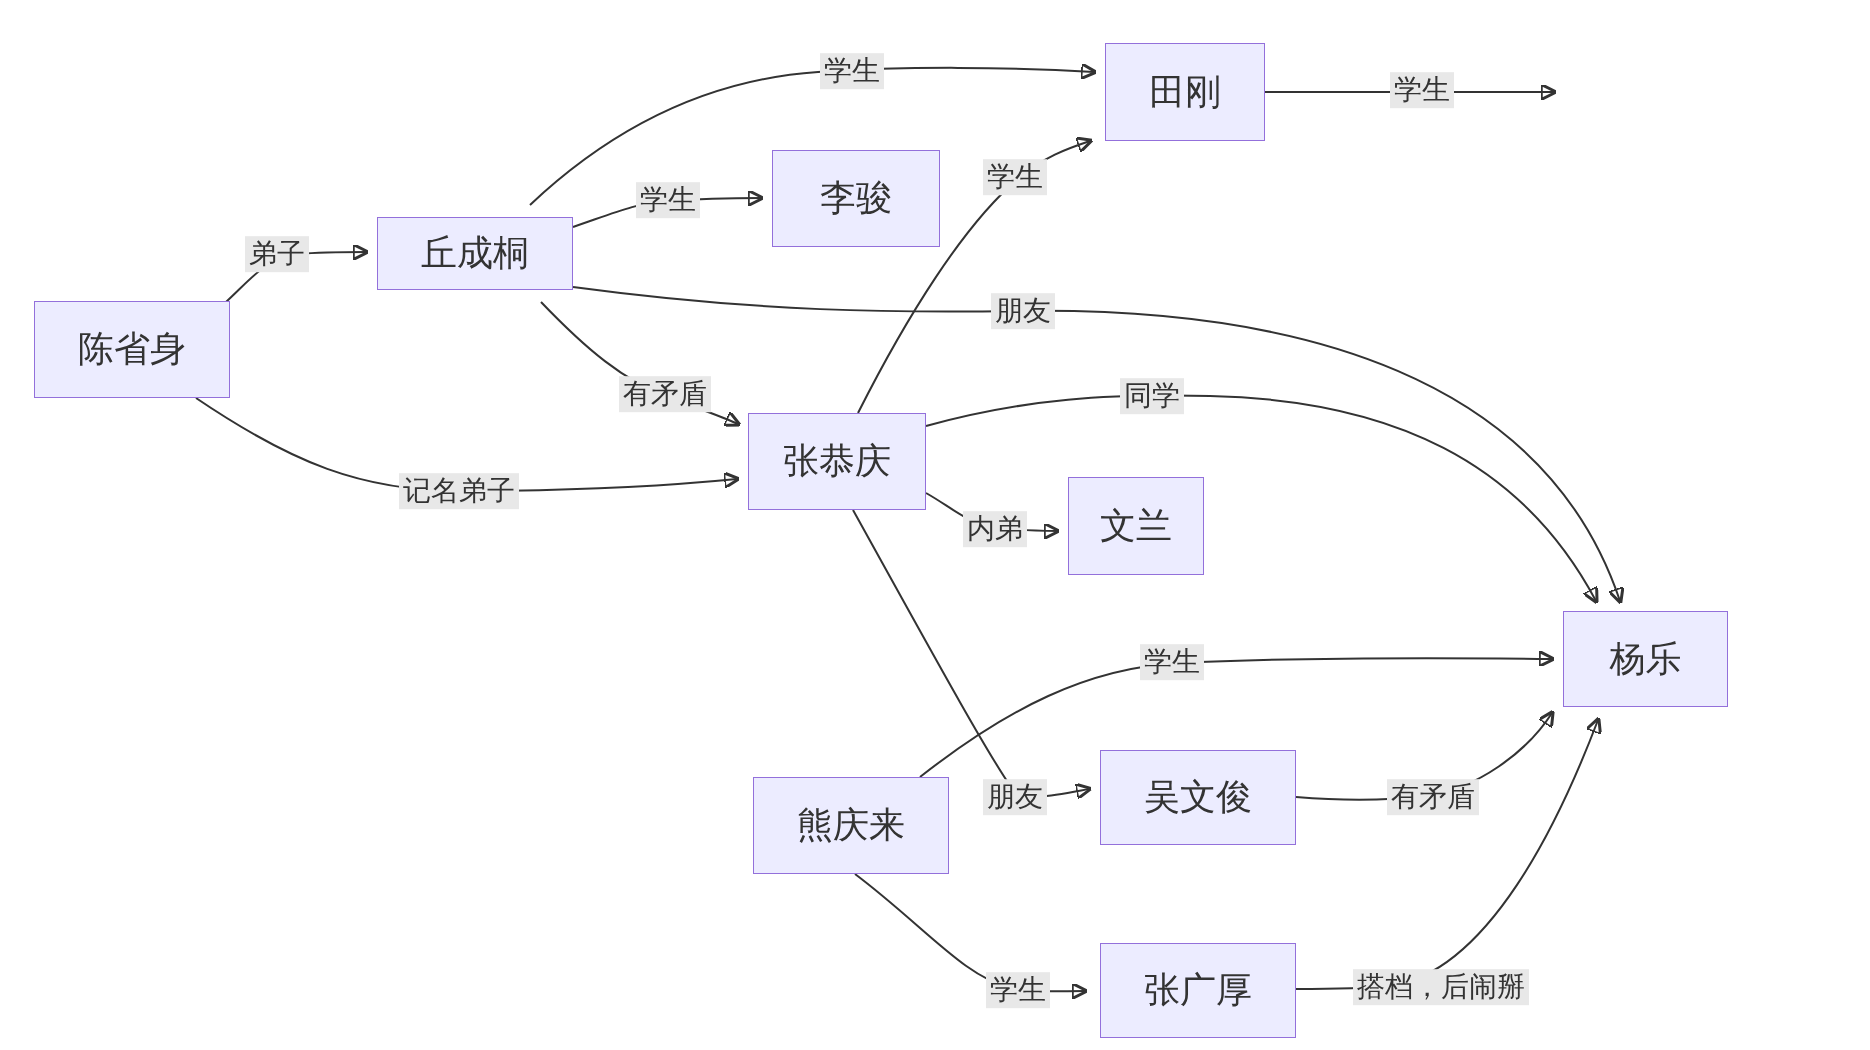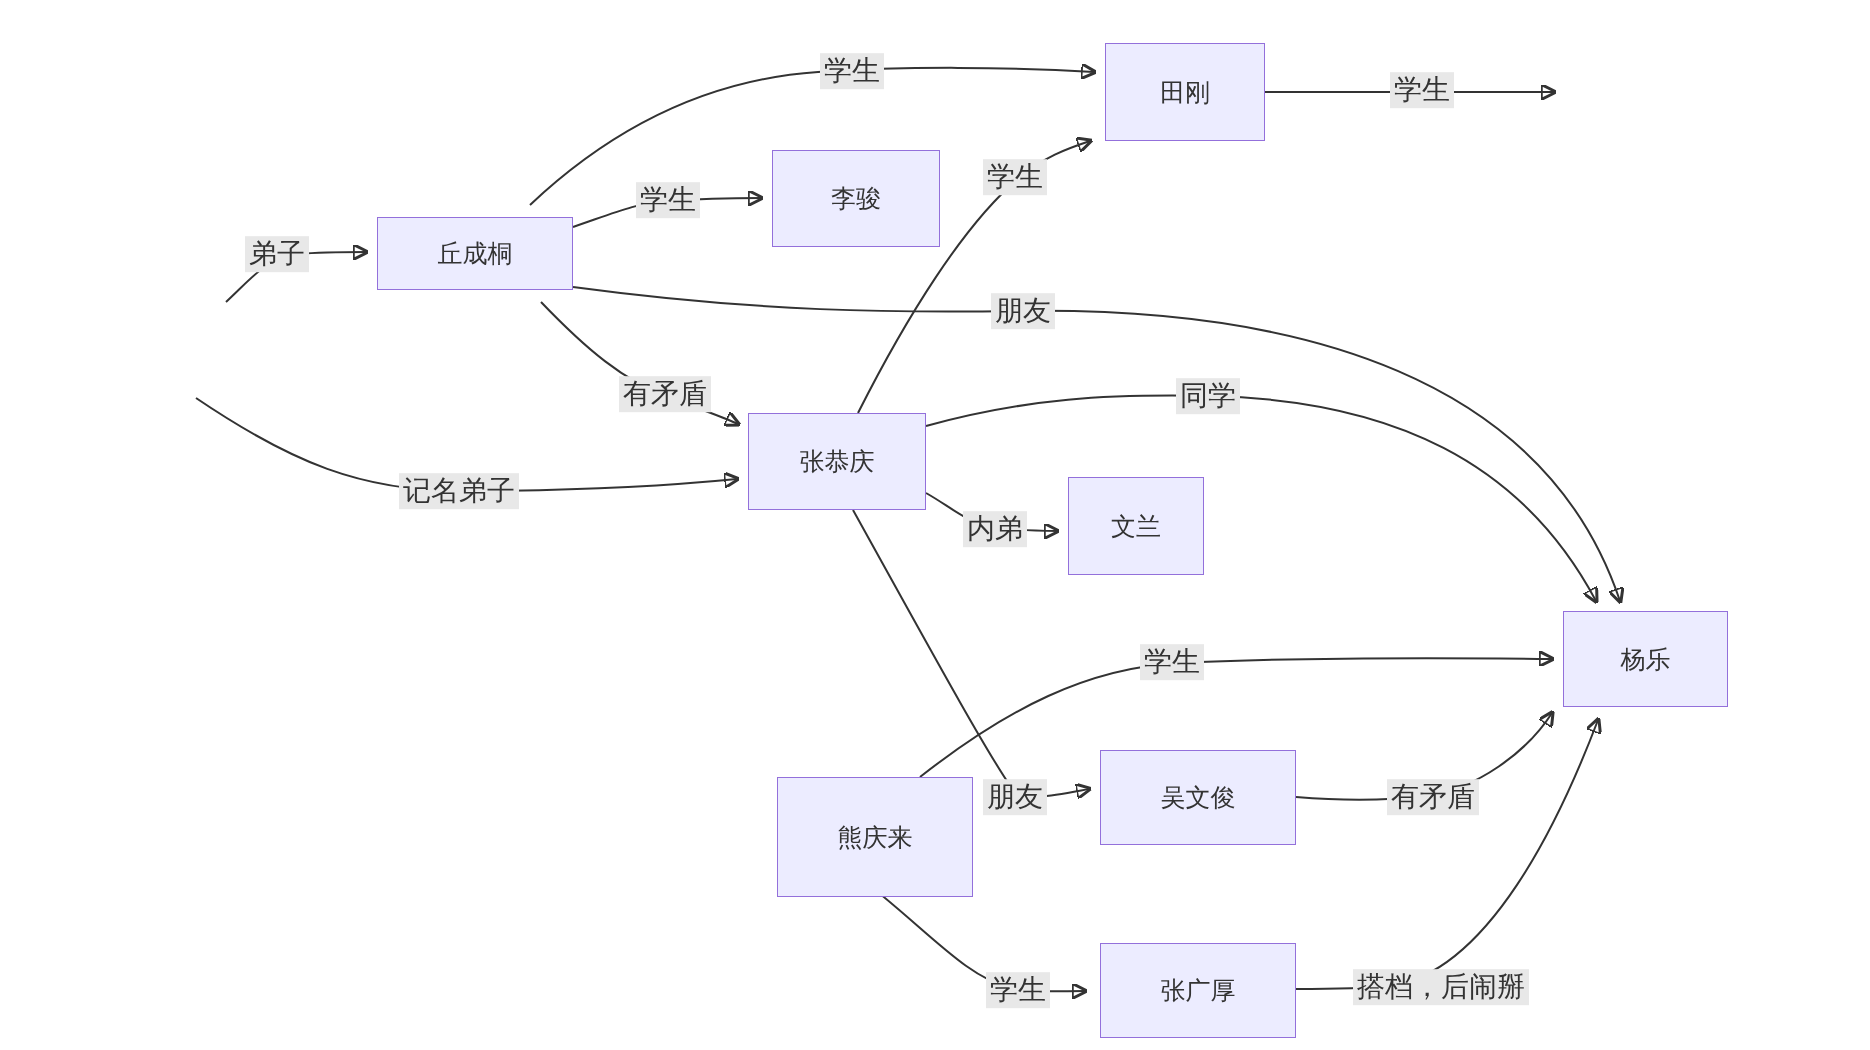--- a/index.html
+++ b/index.html
@@ -18,21 +18,21 @@
     overflow:hidden;
   }
   #edges{position:absolute;left:0;top:0;width:1870px;height:1050px;}
   #edges path{fill:none;stroke:var(--edge);stroke-width:2px;}
   .node{
     position:absolute;
     display:flex;align-items:center;justify-content:center;
     background:var(--node-fill);
     border:1.5px solid var(--node-border);
     color:var(--text);
-    font-size:25px;
+    font-size:36px;
     box-sizing:border-box;
     white-space:nowrap;
     font-family:Liberation Serif, serif;
   }
   .edge-label{
     position:absolute;
     transform:translate(-50%,-50%);
     background:var(--label-bg);
     color:var(--text);
     font-size:28px;
@@ -62,38 +62,39 @@
     <path marker-end="url(#arrowhead)" d="M 926 426 C 1028 398, 1108 394, 1210 396 C 1392 400, 1522 462, 1596 601"></path>
     <path marker-end="url(#arrowhead)" d="M 926 493 C 951 507, 967 523, 993 527 C 1014 530, 1036 531, 1057 531"></path>
     <path marker-end="url(#arrowhead)" d="M 853 510 C 924 638, 984 748, 1011 787 C 1024 803, 1057 795, 1089 789"></path>
     <path marker-end="url(#arrowhead)" d="M 1265 92 C 1310 92, 1470 92, 1554 92"></path>
     <path marker-end="url(#arrowhead)" d="M 920 777 C 1008 708, 1088 668, 1178 663 C 1302 657, 1458 658, 1552 659"></path>
     <path marker-end="url(#arrowhead)" d="M 855 874 C 924 926, 964 977, 1011 988 C 1034 993, 1059 991, 1085 991"></path>
     <path marker-end="url(#arrowhead)" d="M 1296 797 C 1344 801, 1384 801, 1426 796 C 1477 789, 1527 752, 1552 713"></path>
     <path marker-end="url(#arrowhead)" d="M 1296 989 C 1329 989, 1359 989, 1391 986 C 1489 971, 1560 820, 1598 720"></path>
   </svg>
 
+  <div class="node" style="left:34px;top:301px;width:196px;height:97px">陈省身</div>
   <div class="node" style="left:377px;top:217px;width:196px;height:73px">丘成桐</div>
   <div class="node" style="left:772px;top:150px;width:168px;height:97px">李骏</div>
   <div class="node" style="left:1105px;top:43px;width:160px;height:98px">田刚</div>
   <div class="node" style="left:748px;top:413px;width:178px;height:97px">张恭庆</div>
   <div class="node" style="left:1068px;top:477px;width:136px;height:98px">文兰</div>
   <div class="node" style="left:1563px;top:611px;width:165px;height:96px">杨乐</div>
   <div class="node" style="left:1100px;top:750px;width:196px;height:95px">吴文俊</div>
-  <div class="node" style="left:777px;top:777px;width:196px;height:120px">熊庆来</div>
+  <div class="node" style="left:753px;top:777px;width:196px;height:97px">熊庆来</div>
   <div class="node" style="left:1100px;top:943px;width:196px;height:95px">张广厚</div>
 
   <div class="edge-label" style="left:277px;top:254px">弟子</div>
   <div class="edge-label" style="left:459px;top:491px">记名弟子</div>
   <div class="edge-label" style="left:852px;top:71px">学生</div>
   <div class="edge-label" style="left:668px;top:200px">学生</div>
   <div class="edge-label" style="left:1023px;top:311px">朋友</div>
   <div class="edge-label" style="left:665px;top:394px">有矛盾</div>
   <div class="edge-label" style="left:1015px;top:177px">学生</div>
-  <div class="edge-label" style="left:1208px;top:396px">同学</div>
+  <div class="edge-label" style="left:1152px;top:396px">同学</div>
   <div class="edge-label" style="left:995px;top:529px">内弟</div>
   <div class="edge-label" style="left:1015px;top:797px">朋友</div>
   <div class="edge-label" style="left:1422px;top:90px">学生</div>
   <div class="edge-label" style="left:1172px;top:662px">学生</div>
   <div class="edge-label" style="left:1018px;top:990px">学生</div>
   <div class="edge-label" style="left:1433px;top:797px">有矛盾</div>
   <div class="edge-label" style="left:1441px;top:987px">搭档，后闹掰</div>
 
 </div>
 

